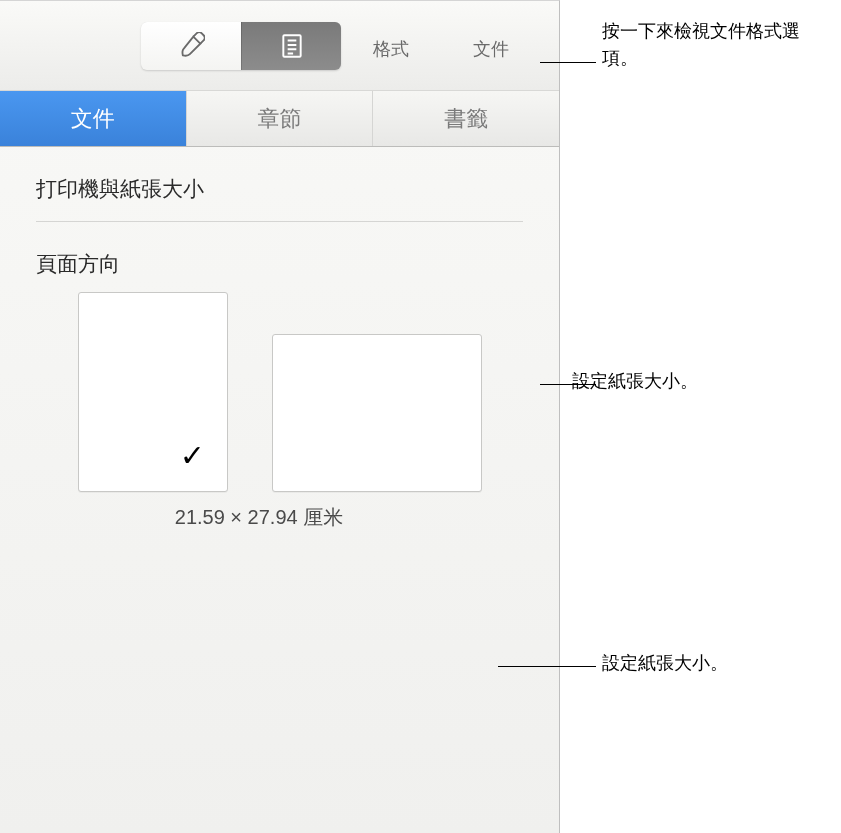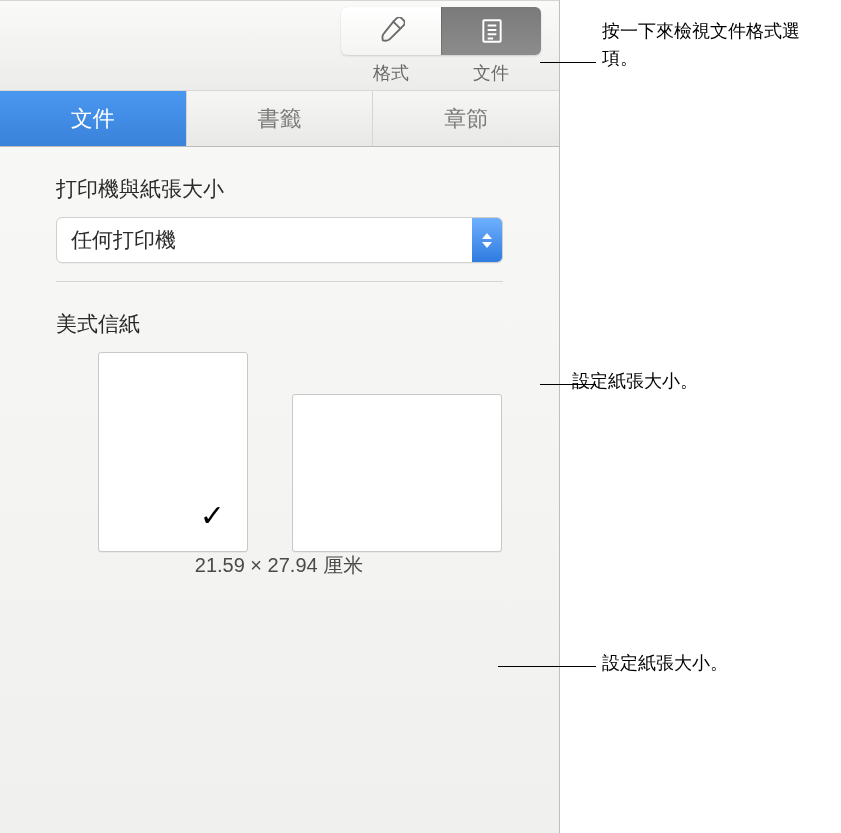--- a/index.html
+++ b/index.html
@@ -24,21 +24,21 @@
       height: 90px;
       background: linear-gradient(to bottom, #fafaf8 0%, #ececea 100%);
       display: flex;
       justify-content: flex-end;
       align-items: center;
       padding-right: 18px;
       border-bottom: 1px solid #d8d8d6;
     }
     .toolbar-buttons {
       display: flex;
-      flex-direction: column;
+      flex-direction: row;
       align-items: center;
     }
     .toolbar-seg {
       display: flex;
       border-radius: 6px;
       overflow: hidden;
       box-shadow: 0 1px 2px rgba(0,0,0,0.15), inset 0 0 0 1px rgba(0,0,0,0.12);
     }
     .seg-btn {
       width: 100px;
@@ -81,21 +81,21 @@
       cursor: pointer;
     }
     .tab:last-child { border-right: none; }
     .tab.active {
       background: #3a87e0;
       background: linear-gradient(to bottom, #4a97f0, #3a82da);
       color: #fff;
       font-weight: 500;
     }
     .content {
-      padding: 28px 56px;
+      padding: 28px 36px;
     }
     .section-label {
       font-size: 21px;
       color: #2a2a2a;
       margin-bottom: 14px;
     }
     .dropdown {
       position: relative;
       width: 100%;
       height: 46px;
@@ -159,20 +159,21 @@
       position: absolute;
       right: 22px;
       bottom: 18px;
       font-size: 30px;
       color: #000;
     }
     .dims {
       text-align: center;
       font-size: 20px;
       color: #4a4a4a;
+      margin-top: 12px;
       padding-left: 42px;
       width: 404px;
     }
     
     .annotation {
       position: absolute;
       font-size: 18px;
       color: #000;
       line-height: 1.5;
     }
@@ -210,39 +211,32 @@
       </div>
       <div class="toolbar-labels">
         <span>格式</span>
         <span>文件</span>
       </div>
     </div>
   </div>
 
   <div class="tabs">
     <div class="tab active">文件</div>
+    <div class="tab">章節</div>
     <div class="tab">書籤</div>
-    <div class="tab">章節</div>
   </div>
 
   <div class="content">
     <div class="section-label">打印機與紙張大小</div>
 
-    <div class="dropdown">
-      <span class="dropdown-text">任何打印機</span>
-      <div class="dropdown-arrows">
-        <div class="arrow-up"></div>
-        <div class="arrow-down"></div>
-      </div>
-    </div>
 
 
     <div class="divider"></div>
 
-    <div class="section-label">美式信紙</div>
+    <div class="section-label">頁面方向</div>
 
     <div class="orientation-row">
       <div class="orient-btn orient-portrait">
         <span class="checkmark">✓</span>
       </div>
       <div class="orient-btn orient-landscape"></div>
     </div>
     <div class="dims">21.59 × 27.94 厘米</div>
   </div>
 </div>

